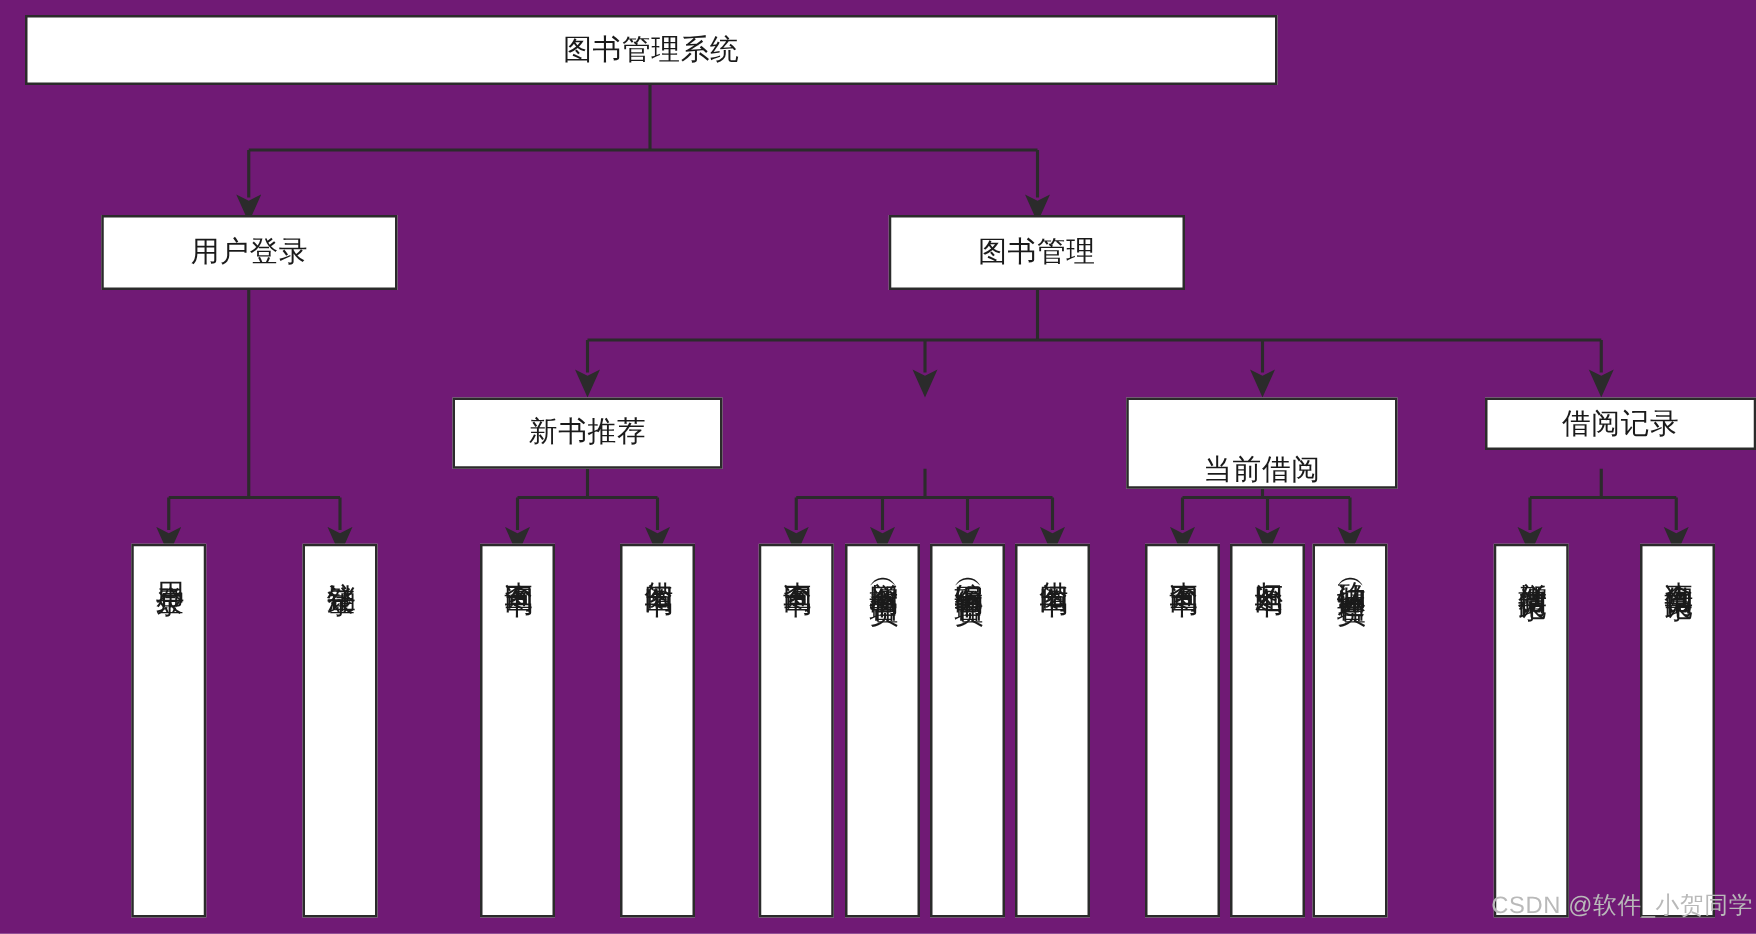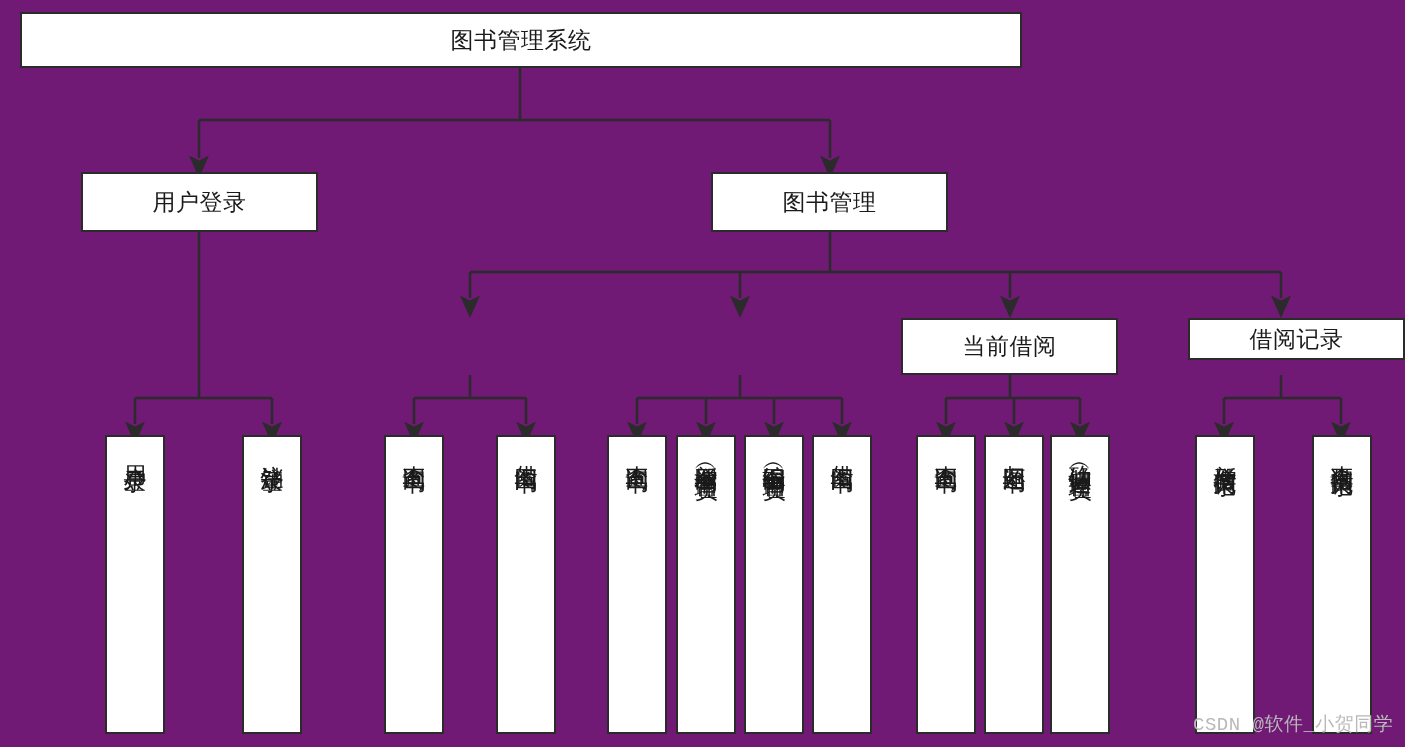--- a/index.html
+++ b/index.html
@@ -45,21 +45,21 @@
     max-height:280px;
   }
   .v-node.tall .lbl{max-height:286px;}
   #watermark{
     position:absolute;
     left:1193px;top:711px;
     font-size:19px;
     color:#b9b9b9;
     white-space:nowrap;
     letter-spacing:0.5px;
-    font-family:Liberation Mono, monospace;
+    font-family:Liberation Sans, sans-serif;
   }
 </style>
 </head>
 <body>
 
 <div id="stage">
 
   <svg id="wires" viewBox="0 0 1405 747" xmlns="http://www.w3.org/2000/svg">
     <defs>
       <marker id="arrow" markerWidth="10" markerHeight="10" refX="1" refY="4" orient="auto" markerUnits="strokeWidth">
@@ -115,21 +115,24 @@
     <span class="lbl">图书管理系统</span>
   </div>
 
   <div class="node h-node" style="left:81px;top:172px;width:237px;height:60px;">
     <span class="lbl">用户登录</span>
   </div>
   <div class="node h-node" style="left:711px;top:172px;width:237px;height:60px;">
     <span class="lbl">图书管理</span>
   </div>
 
-  <div class="node h-node" style="left:901px;top:318px;width:217px;height:57px;">
+  <div class="node h-node" style="left:362px;top:318px;width:216px;height:57px;">
+    <span class="lbl">新书推荐</span>
+  </div>
+  <div class="node h-node" style="left:901px;top:318px;width:217px;height:73px;align-items:flex-end;">
     <span class="lbl">当前借阅</span>
   </div>
   <div class="node h-node" style="left:1188px;top:318px;width:217px;height:42px;">
     <span class="lbl">借阅记录</span>
   </div>
 
   <div class="node v-node" style="left:105px;top:435px;width:60px;height:299px;">
     <span class="lbl">用户登录</span>
   </div>
   <div class="node v-node" style="left:242px;top:435px;width:60px;height:299px;">

